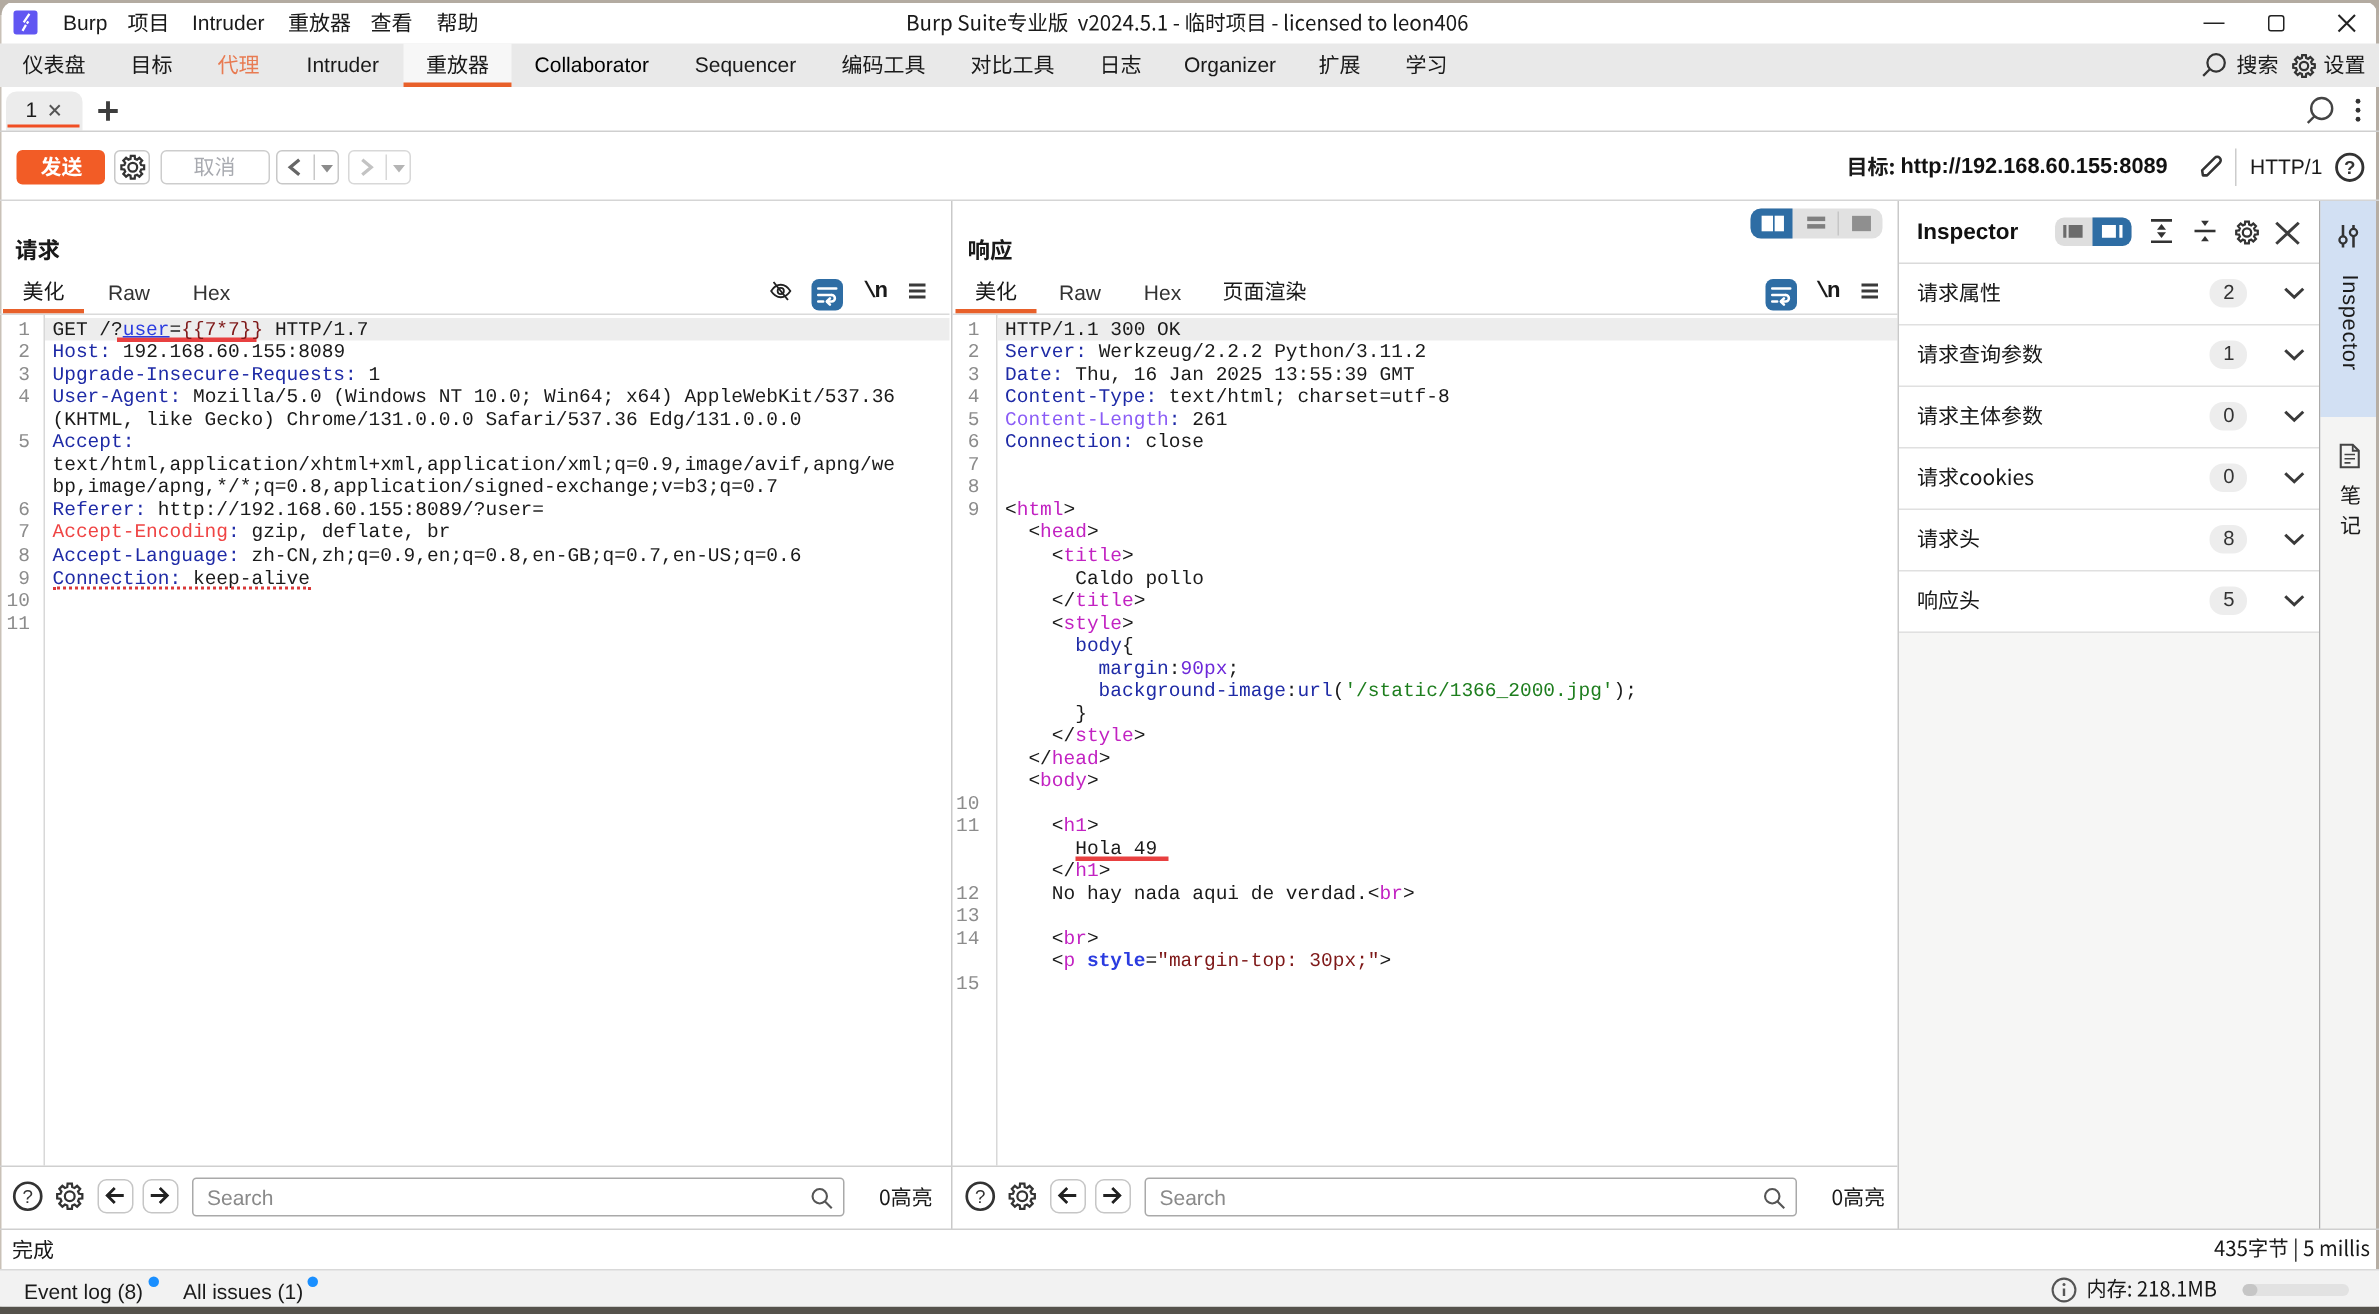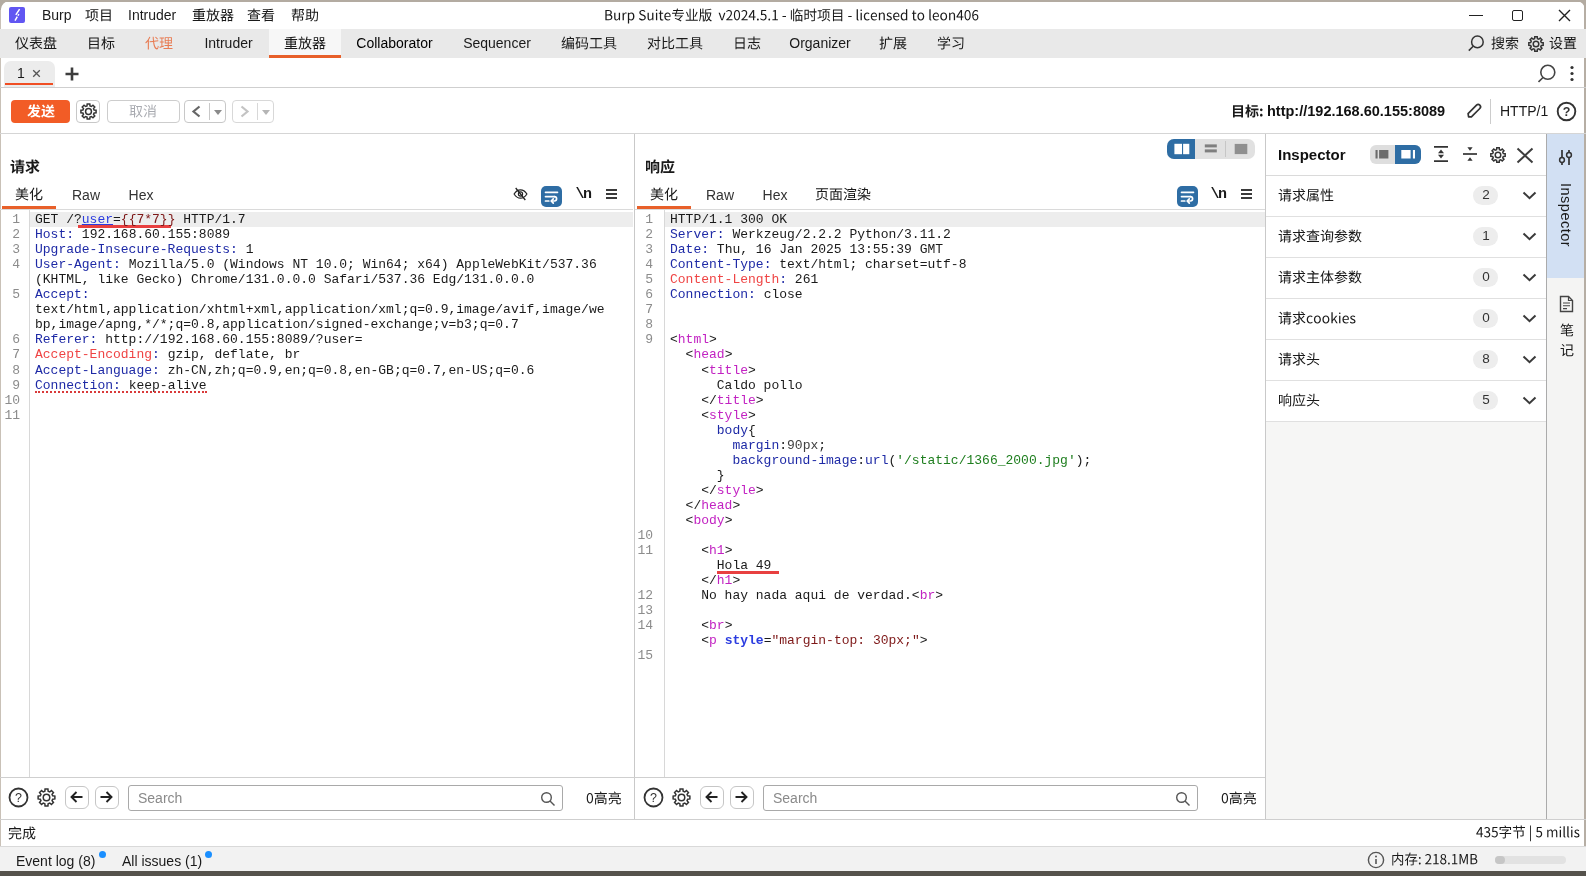--- a/index.html
+++ b/index.html
@@ -233,21 +233,21 @@
 <div class="a mono" style="left:35px;top:212.00px"><span style="color:#1a1a1a;">GET /?</span><span style="color:#2b3ce0;text-decoration:underline;">user</span><span style="color:#1a1a1a;">=</span><span style="color:#7e1818;">{{7*7}}</span><span style="color:#1a1a1a;"> HTTP/1.7</span></div>
 <div class="a mono" style="left:0px;top:227.05px;width:20px;text-align:right;color:#8c8c8c">2</div>
 <div class="a mono" style="left:35px;top:227.05px"><span style="color:#1e2aa6;">Host</span><span style="color:#1e2aa6;">: </span><span style="color:#1a1a1a;">192.168.60.155:8089</span></div>
 <div class="a mono" style="left:0px;top:242.10px;width:20px;text-align:right;color:#8c8c8c">3</div>
 <div class="a mono" style="left:35px;top:242.10px"><span style="color:#1e2aa6;">Upgrade-Insecure-Requests</span><span style="color:#1e2aa6;">: </span><span style="color:#1a1a1a;">1</span></div>
 <div class="a mono" style="left:0px;top:257.15px;width:20px;text-align:right;color:#8c8c8c">4</div>
 <div class="a mono" style="left:35px;top:257.15px"><span style="color:#1e2aa6;">User-Agent</span><span style="color:#1e2aa6;">: </span><span style="color:#1a1a1a;">Mozilla/5.0 (Windows NT 10.0; Win64; x64) AppleWebKit/537.36</span></div>
 <div class="a mono" style="left:35px;top:272.20px"><span style="color:#1a1a1a;">(KHTML, like Gecko) Chrome/131.0.0.0 Safari/537.36 Edg/131.0.0.0</span></div>
 <div class="a mono" style="left:0px;top:287.25px;width:20px;text-align:right;color:#8c8c8c">5</div>
 <div class="a mono" style="left:35px;top:287.25px"><span style="color:#1e2aa6;">Accept</span><span style="color:#1e2aa6;">:</span></div>
-<div class="a mono" style="left:35px;top:302.30px"><span style="color:#1a1a1a;">text/html,application/xhtml+xml,application/xml;q=0.9,image/avif,image/we</span></div>
+<div class="a mono" style="left:35px;top:302.30px"><span style="color:#1a1a1a;">text/html,application/xhtml+xml,application/xml;q=0.9,image/avif,apng/we</span></div>
 <div class="a mono" style="left:35px;top:317.35px"><span style="color:#1a1a1a;">bp,image/apng,*/*;q=0.8,application/signed-exchange;v=b3;q=0.7</span></div>
 <div class="a mono" style="left:0px;top:332.40px;width:20px;text-align:right;color:#8c8c8c">6</div>
 <div class="a mono" style="left:35px;top:332.40px"><span style="color:#1e2aa6;">Referer</span><span style="color:#1e2aa6;">: </span><span style="color:#1a1a1a;">http://192.168.60.155:8089/?user=</span></div>
 <div class="a mono" style="left:0px;top:347.45px;width:20px;text-align:right;color:#8c8c8c">7</div>
 <div class="a mono" style="left:35px;top:347.45px"><span style="color:#ef4444;">Accept-Encoding</span><span style="color:#1e2aa6;">: </span><span style="color:#1a1a1a;">gzip, deflate, br</span></div>
 <div class="a mono" style="left:0px;top:362.50px;width:20px;text-align:right;color:#8c8c8c">8</div>
 <div class="a mono" style="left:35px;top:362.50px"><span style="color:#1e2aa6;font-family:Liberation Mono, monospace;">Accept-Language</span><span style="color:#1e2aa6;">: </span><span style="color:#1a1a1a;">zh-CN,zh;q=0.9,en;q=0.8,en-GB;q=0.7,en-US;q=0.6</span></div>
 <div class="a mono" style="left:0px;top:377.55px;width:20px;text-align:right;color:#8c8c8c">9</div>
 <div class="a mono" style="left:35px;top:377.55px"><span style="color:#1e2aa6;">Connection</span><span style="color:#1e2aa6;">: </span><span style="color:#1a1a1a;">keep-alive</span></div>
 <div class="a mono" style="left:0px;top:392.60px;width:20px;text-align:right;color:#8c8c8c">10</div>
@@ -302,34 +302,34 @@
 <div class="a" style="left:664.5px;top:211.5px;width:600.5px;height:15px;background:#ededed"></div>
 <div class="a mono" style="left:635px;top:212.00px;width:18px;text-align:right;color:#8c8c8c">1</div>
 <div class="a mono" style="left:670px;top:212.00px"><span style="color:#1a1a1a;">HTTP/1.1 300 OK</span></div>
 <div class="a mono" style="left:635px;top:227.05px;width:18px;text-align:right;color:#8c8c8c">2</div>
 <div class="a mono" style="left:670px;top:227.05px"><span style="color:#1e2aa6;">Server</span><span style="color:#1e2aa6;">: </span><span style="color:#1a1a1a;">Werkzeug/2.2.2 Python/3.11.2</span></div>
 <div class="a mono" style="left:635px;top:242.10px;width:18px;text-align:right;color:#8c8c8c">3</div>
 <div class="a mono" style="left:670px;top:242.10px"><span style="color:#1e2aa6;">Date</span><span style="color:#1e2aa6;">: </span><span style="color:#1a1a1a;">Thu, 16 Jan 2025 13:55:39 GMT</span></div>
 <div class="a mono" style="left:635px;top:257.15px;width:18px;text-align:right;color:#8c8c8c">4</div>
 <div class="a mono" style="left:670px;top:257.15px"><span style="color:#1e2aa6;">Content-Type</span><span style="color:#1e2aa6;">: </span><span style="color:#1a1a1a;">text/html; charset=utf-8</span></div>
 <div class="a mono" style="left:635px;top:272.20px;width:18px;text-align:right;color:#8c8c8c">5</div>
-<div class="a mono" style="left:670px;top:272.20px"><span style="color:#ef4444;">Content-Length</span><span style="color:#1e2aa6;">: </span><span style="color:#1a1a1a;">261</span></div>
+<div class="a mono" style="left:670px;top:272.20px"><span style="color:#8b5cf6;">Content-Length</span><span style="color:#1e2aa6;">: </span><span style="color:#1a1a1a;">261</span></div>
 <div class="a mono" style="left:635px;top:287.25px;width:18px;text-align:right;color:#8c8c8c">6</div>
 <div class="a mono" style="left:670px;top:287.25px"><span style="color:#1e2aa6;">Connection</span><span style="color:#1e2aa6;">: </span><span style="color:#1a1a1a;">close</span></div>
 <div class="a mono" style="left:635px;top:302.30px;width:18px;text-align:right;color:#8c8c8c">7</div>
 <div class="a mono" style="left:635px;top:317.35px;width:18px;text-align:right;color:#8c8c8c">8</div>
 <div class="a mono" style="left:635px;top:332.40px;width:18px;text-align:right;color:#8c8c8c">9</div>
 <div class="a mono" style="left:670px;top:332.40px"><span style="color:#1a1a1a;">&lt;</span><span style="color:#c222c2;">html</span><span style="color:#1a1a1a;">&gt;</span></div>
 <div class="a mono" style="left:670px;top:347.45px"><span style="color:#1a1a1a;">  &lt;</span><span style="color:#c222c2;">head</span><span style="color:#1a1a1a;">&gt;</span></div>
 <div class="a mono" style="left:670px;top:362.50px"><span style="color:#1a1a1a;">    &lt;</span><span style="color:#c222c2;">title</span><span style="color:#1a1a1a;">&gt;</span></div>
 <div class="a mono" style="left:670px;top:377.55px"><span style="color:#1a1a1a;">      Caldo pollo</span></div>
 <div class="a mono" style="left:670px;top:392.60px"><span style="color:#1a1a1a;">    &lt;/</span><span style="color:#c222c2;">title</span><span style="color:#1a1a1a;">&gt;</span></div>
 <div class="a mono" style="left:670px;top:407.65px"><span style="color:#1a1a1a;">    &lt;</span><span style="color:#c222c2;">style</span><span style="color:#1a1a1a;">&gt;</span></div>
 <div class="a mono" style="left:670px;top:422.70px"><span style="color:#1e2aa6;">      body</span><span style="color:#1a1a1a;">{</span></div>
-<div class="a mono" style="left:670px;top:437.75px"><span style="color:#1e2aa6;">        margin</span><span style="color:#1a1a1a;">:</span><span style="color:#404040;">90px</span><span style="color:#1a1a1a;">;</span></div>
+<div class="a mono" style="left:670px;top:437.75px"><span style="color:#1e2aa6;">        margin</span><span style="color:#1a1a1a;">:</span><span style="color:#6d28d9;">90px</span><span style="color:#1a1a1a;">;</span></div>
 <div class="a mono" style="left:670px;top:452.80px"><span style="color:#1e2aa6;">        background-image</span><span style="color:#1a1a1a;">:</span><span style="color:#1e2aa6;">url</span><span style="color:#1a1a1a;">(</span><span style="color:#1e7e1e;">'/static/1366_2000.jpg'</span><span style="color:#1a1a1a;">);</span></div>
 <div class="a mono" style="left:670px;top:467.85px"><span style="color:#1a1a1a;">      }</span></div>
 <div class="a mono" style="left:670px;top:482.90px"><span style="color:#1a1a1a;">    &lt;/</span><span style="color:#c222c2;">style</span><span style="color:#1a1a1a;">&gt;</span></div>
 <div class="a mono" style="left:670px;top:497.95px"><span style="color:#1a1a1a;">  &lt;/</span><span style="color:#c222c2;">head</span><span style="color:#1a1a1a;">&gt;</span></div>
 <div class="a mono" style="left:670px;top:513.00px"><span style="color:#1a1a1a;">  &lt;</span><span style="color:#c222c2;">body</span><span style="color:#1a1a1a;">&gt;</span></div>
 <div class="a mono" style="left:635px;top:528.05px;width:18px;text-align:right;color:#8c8c8c">10</div>
 <div class="a mono" style="left:635px;top:543.10px;width:18px;text-align:right;color:#8c8c8c">11</div>
 <div class="a mono" style="left:670px;top:543.10px"><span style="color:#1a1a1a;">    &lt;</span><span style="color:#c222c2;">h1</span><span style="color:#1a1a1a;">&gt;</span></div>
 <div class="a mono" style="left:670px;top:558.15px"><span style="color:#1a1a1a;">      Hola 49</span></div>
 <div class="a mono" style="left:670px;top:573.20px"><span style="color:#1a1a1a;">    &lt;/</span><span style="color:#c222c2;">h1</span><span style="color:#1a1a1a;">&gt;</span></div>

